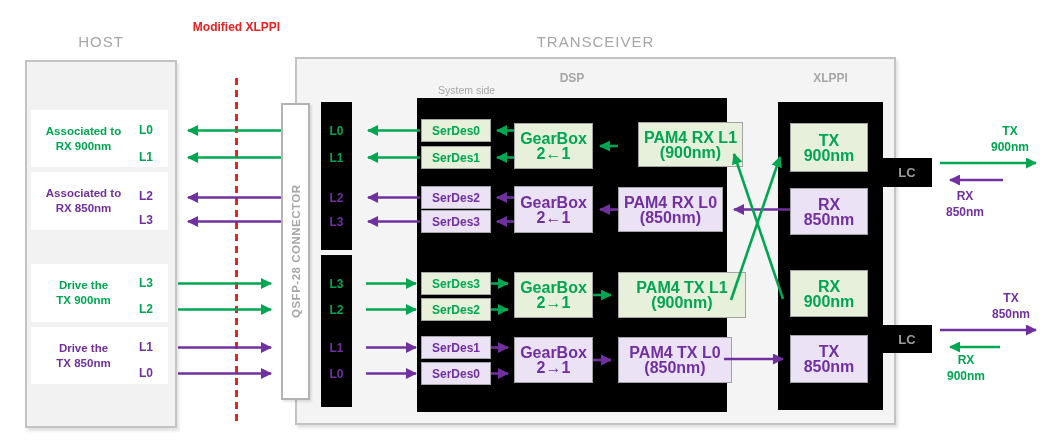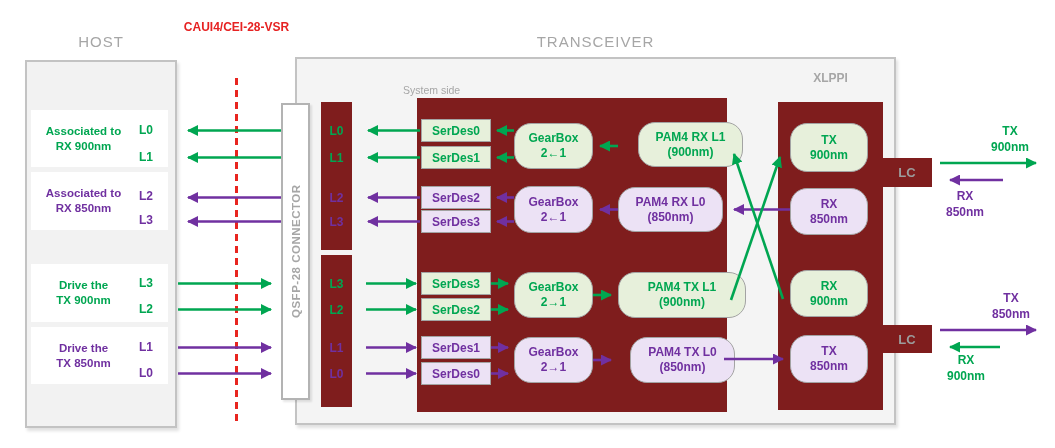--- a/index.html
+++ b/index.html
@@ -3,55 +3,55 @@
 <meta charset="utf-8">
 <style>
   html,body{margin:0;padding:0;background:#ffffff;}
   #stage{
     position:relative;width:1055px;height:448px;background:#ffffff;overflow:hidden;
     font-family:"Liberation Sans","DejaVu Sans",sans-serif;
   }
   .abs{position:absolute;}
   
   .bigbox{background:#f4f4f4;border:2px solid #c3c3c3;box-shadow:2px 3px 3px rgba(0,0,0,.12);box-sizing:border-box;}
-  .panel{background:#7f1d1d;}
+  .panel{background:#000000;}
   .whitebox{background:#ffffff;}
   
   .blk{box-sizing:border-box;border:1.5px solid #a3a3a3;display:flex;flex-direction:column;
        align-items:center;justify-content:center;text-align:center;font-weight:600;}
   .blk-green{background:#e7f0db;color:#00a651;}
   .blk-purple{background:#ece2f5;color:#7030a0;}
   .t-green{color:#00a651;}
   .t-purple{color:#7030a0;}
   .t-red{color:#e62222;}
   .title{font-size:15px;letter-spacing:1px;color:#a6a6a6;text-align:center;}
   .subtitle{font-size:12px;font-weight:600;color:#a6a6a6;text-align:center;}
   .sidelabel{font-size:10.5px;color:#a6a6a6;}
   .lane{font-size:12px;font-weight:600;text-align:center;line-height:16px;}
   .serdes{font-size:12px;line-height:12px;}
-  .twoline{font-size:12px;line-height:15px;border-radius:17px;}
+  .twoline{font-size:16px;line-height:15px;}
   .hostgrp{display:flex;flex-direction:column;align-items:center;justify-content:center;
            font-size:11.5px;font-weight:600;line-height:15px;text-align:center;}
   .extlbl{display:flex;flex-direction:column;align-items:center;font-size:12px;font-weight:600;line-height:16px;text-align:center;}
   .conn-label{width:100%;height:100%;display:flex;align-items:center;justify-content:center;
       writing-mode:vertical-rl;transform:rotate(180deg);
       font-size:11.5px;font-weight:700;letter-spacing:.5px;color:#a6a6a6;white-space:nowrap;}
   .lc{display:flex;align-items:center;justify-content:center;font-size:13px;font-weight:600;color:#9c9c9c;}
   svg{position:absolute;left:0;top:0;pointer-events:none;}
 </style>
 </head>
 <body>
 
 <div id="stage">
 
   <div class="abs title" style="left:25px;top:33px;width:152px;">HOST</div>
   <div class="abs title" style="left:295px;top:33px;width:601px;">TRANSCEIVER</div>
 
   <div class="abs t-red" style="left:156px;top:17px;width:161px;text-align:center;font-size:12px;font-weight:700;line-height:20px;">
-    <div>CAUI4/CEI-28-VSR</div>
+    <div>Modified XLPPI</div>
   </div>
 
   <div class="abs bigbox" style="left:25px;top:60px;width:152px;height:368px;background:#f2f2f2;"></div>
   <div class="abs bigbox" style="left:295px;top:57px;width:601px;height:368px;"></div>
 
   <div class="abs whitebox" style="left:31px;top:110px;width:137px;height:57px;"></div>
   <div class="abs whitebox" style="left:31px;top:172px;width:137px;height:58px;"></div>
   <div class="abs whitebox" style="left:31px;top:264px;width:137px;height:58px;"></div>
   <div class="abs whitebox" style="left:31px;top:327px;width:137px;height:57px;"></div>
 
@@ -91,21 +91,22 @@
   <div class="abs lane t-green" style="left:321px;top:123px;width:31px;">L0</div>
   <div class="abs lane t-green" style="left:321px;top:150px;width:31px;">L1</div>
   <div class="abs lane t-purple" style="left:321px;top:190px;width:31px;">L2</div>
   <div class="abs lane t-purple" style="left:321px;top:214px;width:31px;">L3</div>
   <div class="abs lane t-green" style="left:321px;top:276px;width:31px;">L3</div>
   <div class="abs lane t-green" style="left:321px;top:302px;width:31px;">L2</div>
   <div class="abs lane t-purple" style="left:321px;top:340px;width:31px;">L1</div>
   <div class="abs lane t-purple" style="left:321px;top:366px;width:31px;">L0</div>
 
   <div class="abs panel" style="left:417px;top:98px;width:310px;height:314px;"></div>
-  <div class="abs sidelabel" style="left:403px;top:84px;">System side</div>
+  <div class="abs subtitle" style="left:417px;top:71px;width:310px;">DSP</div>
+  <div class="abs sidelabel" style="left:438px;top:84px;">System side</div>
   <div class="abs sidelabel" style="left:645px;top:84px;width:75px;text-align:center;margin-top:44px;">Line side</div>
 
   <div class="abs blk blk-green serdes" style="left:421px;top:119px;width:70px;height:23px;">SerDes0</div>
   <div class="abs blk blk-green serdes" style="left:421px;top:146px;width:70px;height:23px;">SerDes1</div>
   <div class="abs blk blk-purple serdes" style="left:421px;top:186px;width:70px;height:23px;">SerDes2</div>
   <div class="abs blk blk-purple serdes" style="left:421px;top:210px;width:70px;height:23px;">SerDes3</div>
 
   <div class="abs blk blk-green serdes" style="left:421px;top:272px;width:70px;height:23px;">SerDes3</div>
   <div class="abs blk blk-green serdes" style="left:421px;top:298px;width:70px;height:23px;">SerDes2</div>
   <div class="abs blk blk-purple serdes" style="left:421px;top:336px;width:70px;height:23px;">SerDes1</div>
@@ -133,21 +134,21 @@
     <span>(900nm)</span>
   </div>
   <div class="abs blk blk-purple twoline" style="left:618px;top:187px;width:105px;height:45px;">
     <span>PAM4 RX L0</span>
     <span>(850nm)</span>
   </div>
   <div class="abs blk blk-green twoline" style="left:618px;top:272px;width:128px;height:46px;">
     <span>PAM4 TX L1</span>
     <span>(900nm)</span>
   </div>
-  <div class="abs blk blk-purple twoline" style="left:618px;top:337px;width:105px;height:46px;margin-left:12px;">
+  <div class="abs blk blk-purple twoline" style="left:618px;top:337px;width:114px;height:46px;">
     <span>PAM4 TX L0</span>
     <span>(850nm)</span>
   </div>
 
   <div class="abs panel" style="left:778px;top:102px;width:105px;height:308px;"></div>
   <div class="abs subtitle" style="left:778px;top:71px;width:105px;">XLPPI</div>
 
   <div class="abs blk blk-green twoline" style="left:790px;top:123px;width:78px;height:49px;">
     <span>TX</span>
     <span>900nm</span>

